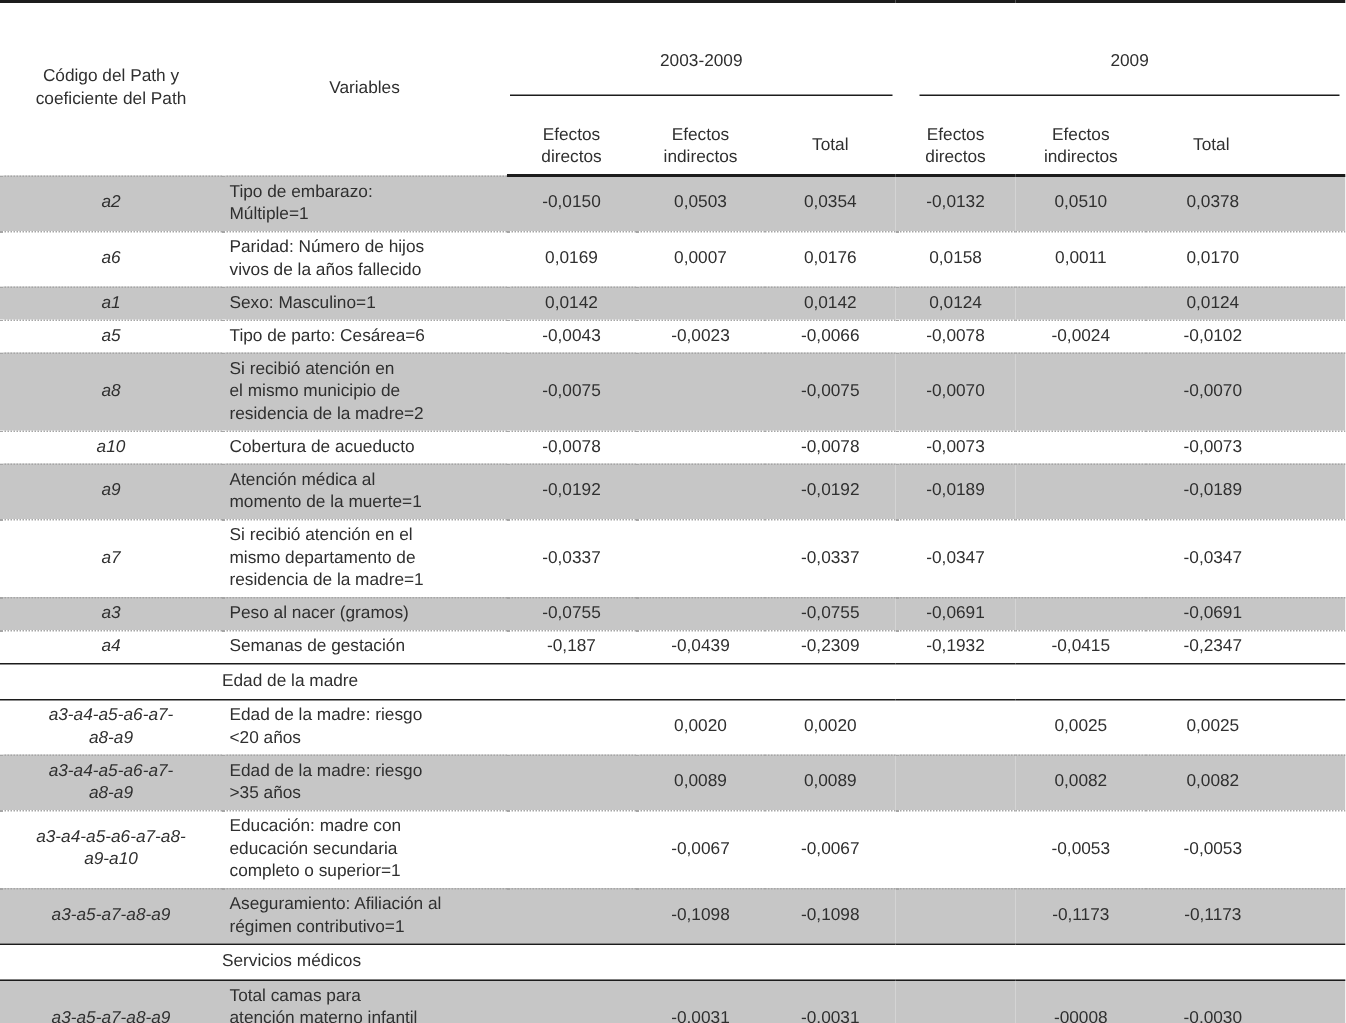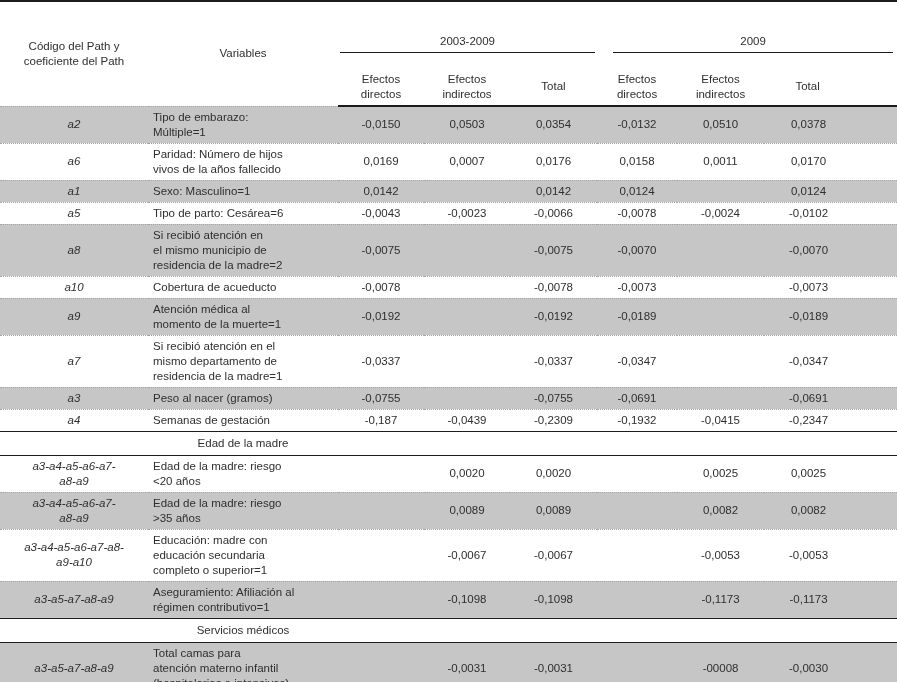--- a/index.html
+++ b/index.html
@@ -28,21 +28,21 @@
     vertical-align: middle;
     text-align: center;
     white-space: pre-line;
     padding: 2px 2px;
   }
   thead tr.sub-row th { border-bottom: 2px solid #1c1c1c; height: 38px; }
   th.span-head { vertical-align: middle; }
   th.group { vertical-align: bottom; padding: 3px 0 0 0; height: 24px; }
   th.group .group-label {
     border-bottom: 1px solid #1c1c1c;
-    padding-bottom: 3px;
+    padding-bottom: 14px;
     margin: 0 2px;
   }
   th.group.g2 .group-label { margin: 14px 4px 0 16px; }
   tbody td {
     vertical-align: middle;
     padding: 3px 4px;
   }
   tbody tr.data-row td { border-top: 1px dotted #a6a6a6; }
   tbody tr.shaded td { background: #c6c6c6; }
   td.code { text-align: center; white-space: pre-line; font-style: italic; }
@@ -50,21 +50,21 @@
   td.num { text-align: center; }
   td.num.last, th.last { padding-right: 48px; }
   tr.section-row td {
     border-top: 1px solid #1c1c1c;
     border-bottom: 1px solid #1c1c1c;
     padding: 4px 0;
   }
   .section-label {
     margin-left: 148px;
     width: 190px;
-    text-align: center;
+    text-align: left;
   }
 </style>
 </head>
 <body>
 
 <div class="page">
   <table class="path-table">
     <colgroup>
       <col style="width:148px">
       <col style="width:190px">

